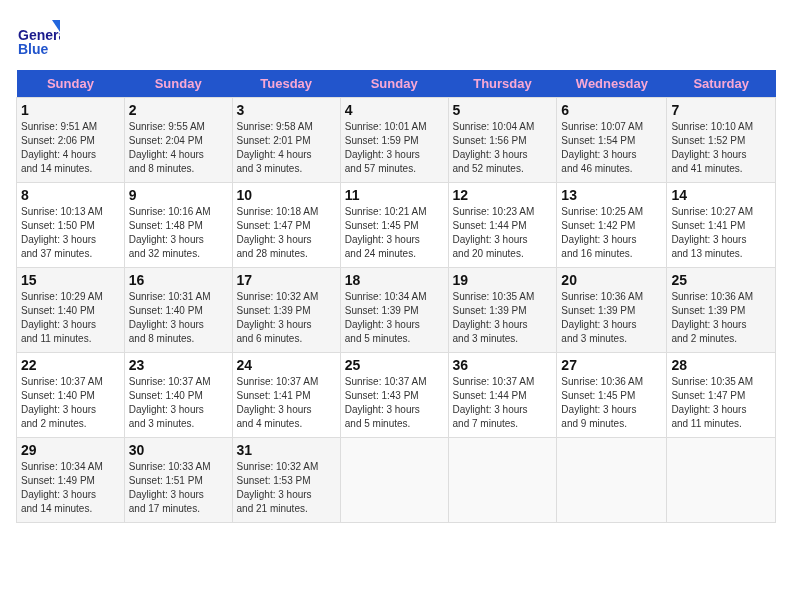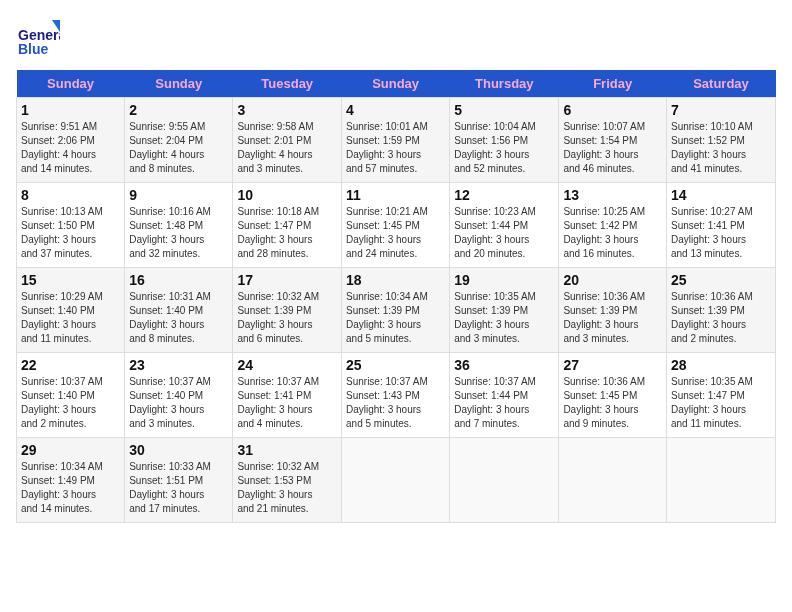--- a/index.html
+++ b/index.html
@@ -99,21 +99,21 @@
 </div>
 
 <table>
   <thead>
     <tr>
       <th>Sunday</th>
       <th>Sunday</th>
       <th>Tuesday</th>
       <th>Sunday</th>
       <th>Thursday</th>
-      <th>Friday</th>
+      <th>Wednesday</th>
       <th>Saturday</th>
     </tr>
   </thead>
   <tbody id="calendar-body">
   <tr>
         <td><span class="day-num">1</span><span class="day-detail">Sunrise: 9:51 AM<br>Sunset: 2:06 PM<br>Daylight: 4 hours<br>and 14 minutes.</span></td>
         <td><span class="day-num">2</span><span class="day-detail">Sunrise: 9:55 AM<br>Sunset: 2:04 PM<br>Daylight: 4 hours<br>and 8 minutes.</span></td>
         <td><span class="day-num">3</span><span class="day-detail">Sunrise: 9:58 AM<br>Sunset: 2:01 PM<br>Daylight: 4 hours<br>and 3 minutes.</span></td>
         <td><span class="day-num">4</span><span class="day-detail">Sunrise: 10:01 AM<br>Sunset: 1:59 PM<br>Daylight: 3 hours<br>and 57 minutes.</span></td>
         <td><span class="day-num">5</span><span class="day-detail">Sunrise: 10:04 AM<br>Sunset: 1:56 PM<br>Daylight: 3 hours<br>and 52 minutes.</span></td>

